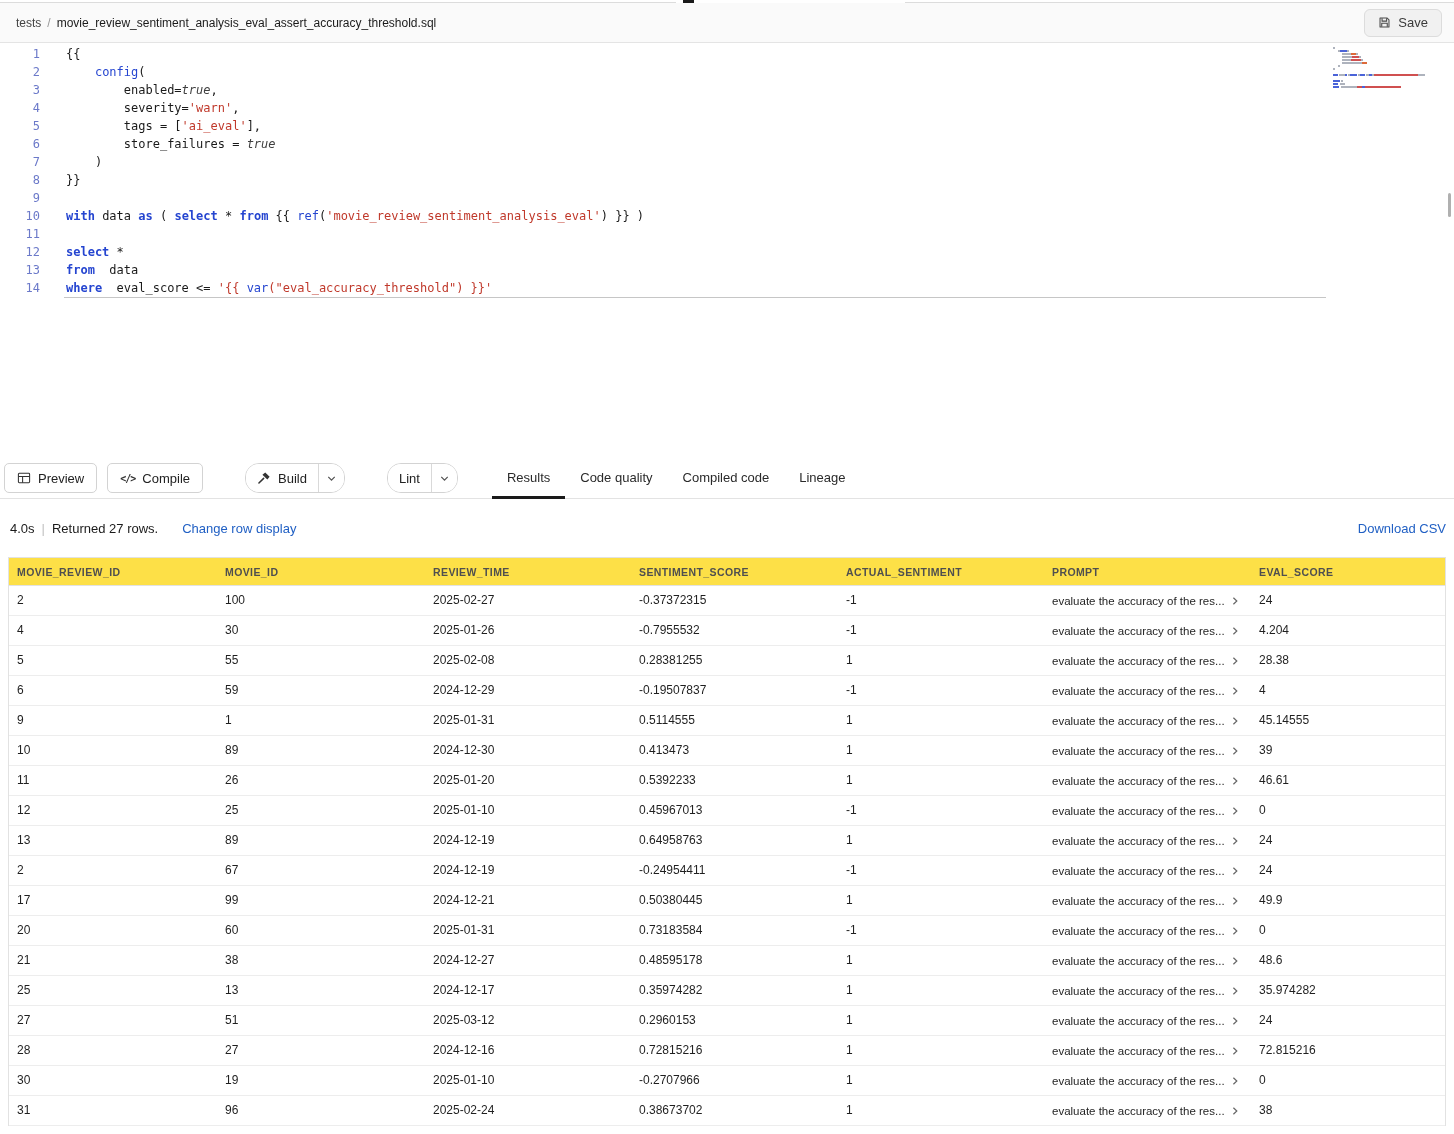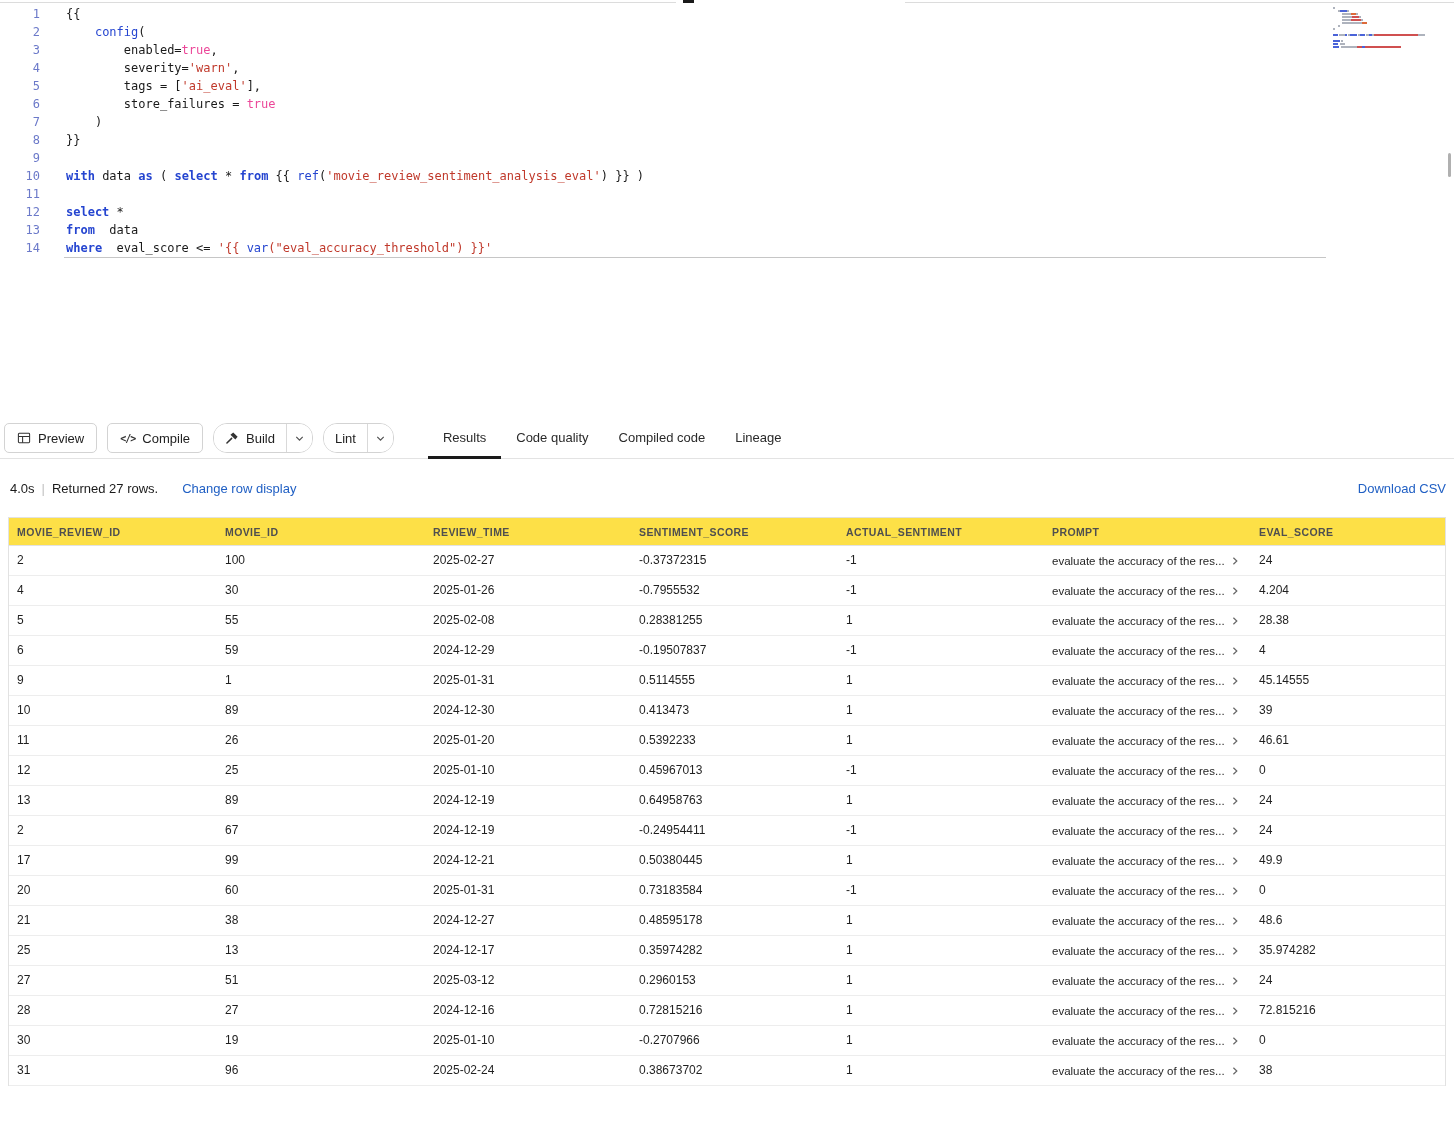--- a/index.html
+++ b/index.html
@@ -29,21 +29,21 @@
 
   
   .editor { position: relative; height: 415px; background: #fff; padding-top: 2px;
     font-family: "DejaVu Sans Mono", monospace; font-size: 12px; }
   .ed-line { display: flex; height: 18px; line-height: 18px; position: relative; }
   .ln { width: 40px; text-align: right; color: #6b79c9; flex: none; }
   .code { padding-left: 26px; white-space: pre; color: #1a1a1a; }
   .seg-kw  { color: #2545d0; font-weight: bold; }
   .seg-fn  { color: #2545d0; }
   .seg-str { color: #c0392b; }
-  .seg-atom{ color: #ec4899; }
+  .seg-atom{ color: #404040; font-style: italic; }
   .ed-line.active::after { content: ""; position: absolute; left: 64px; right: 128px;
     bottom: -1px; height: 1px; background: #c6c6c6; }
 
   .minimap { position: absolute; top: 4px; right: 9px; width: 112px; overflow: hidden; }
   .mm-line { display: flex; height: 2px; margin-bottom: 1px; }
   .mm-seg { height: 2px; flex: none; }
   .mm-plain { background: #aeb3bd; }
   .mm-kw, .mm-fn { background: #4a63d8; }
   .mm-str { background: #d05050; }
   .mm-atom { background: #dd6a3a; }
@@ -51,21 +51,21 @@
     background: #b0b0b0; border-radius: 2px; }
 
   
   .toolbar { display: flex; align-items: stretch; height: 41px; border-bottom: 1px solid #e3e3e3;
     padding-left: 4px; }
   .btns { display: flex; align-items: center; gap: 10px; }
   .btn { display: flex; align-items: center; gap: 7px; height: 30px; padding: 0 12px;
     border: 1px solid #d3d3d3; border-radius: 5px; background: #fff; font-family: inherit;
     font-size: 13px; color: #222; cursor: pointer; }
   .split { display: flex; align-items: stretch; height: 30px; border: 1px solid #d3d3d3;
-    border-radius: 14px; overflow: hidden; background: #fff; }
+    border-radius: 14px; overflow: hidden; background: #fff; margin-left: 32px; }
   .split-main { display: flex; align-items: center; gap: 7px; padding: 0 11px; border: none;
     border-right: 1px solid #d9d9d9; background: #fff; font-family: inherit; font-size: 13px;
     color: #222; cursor: pointer; }
   .split-caret { width: 25px; display: flex; align-items: center; justify-content: center;
     border: none; background: #fff; cursor: pointer; }
   .code-glyph { font-family: "DejaVu Sans Mono", monospace; font-size: 10px; font-weight: bold;
     letter-spacing: -1px; color: #333; }
   .tabs { display: flex; margin-left: 34px; }
   .tab { display: flex; align-items: center; padding: 0 15px; font-size: 13px; color: #2a2a2a;
     border-bottom: 3px solid transparent; margin-bottom: -1px; cursor: pointer; }
@@ -94,20 +94,35 @@
 <body>
 
 <div>
 
   <div class="tabstrip">
     <div class="ts-line ts-left"></div>
     <div class="ts-icon"></div>
     <div class="ts-line ts-right"></div>
   </div>
 
+  <div class="header">
+    <div class="breadcrumb">
+      <span class="bc-dir">tests</span>
+      <span class="bc-sep">/</span>
+      <span class="bc-file">movie_review_sentiment_analysis_eval_assert_accuracy_threshold.sql</span>
+    </div>
+    <button class="save-btn">
+      <svg width="13" height="13" viewBox="0 0 16 16" fill="none" stroke="#4a4a4a" stroke-width="1.3">
+        <path d="M2.5 2.5h8.8l2.2 2.2v8.8H2.5z" stroke-linejoin="round"></path>
+        <path d="M5 2.7v3.6h5.6V2.7"></path>
+        <path d="M4.6 13.3V9h6.8v4.3"></path>
+      </svg>
+      <span>Save</span>
+    </button>
+  </div>
 
   <div class="editor">
     <div>
         <div class="ed-line">
           <span class="ln">1</span>
           <span class="code"><span class="seg-plain">{{</span></span>
         </div>
         <div class="ed-line">
           <span class="ln">2</span>
           <span class="code"><span class="seg-plain">    </span><span class="seg-fn">config</span><span class="seg-plain">(</span></span>

